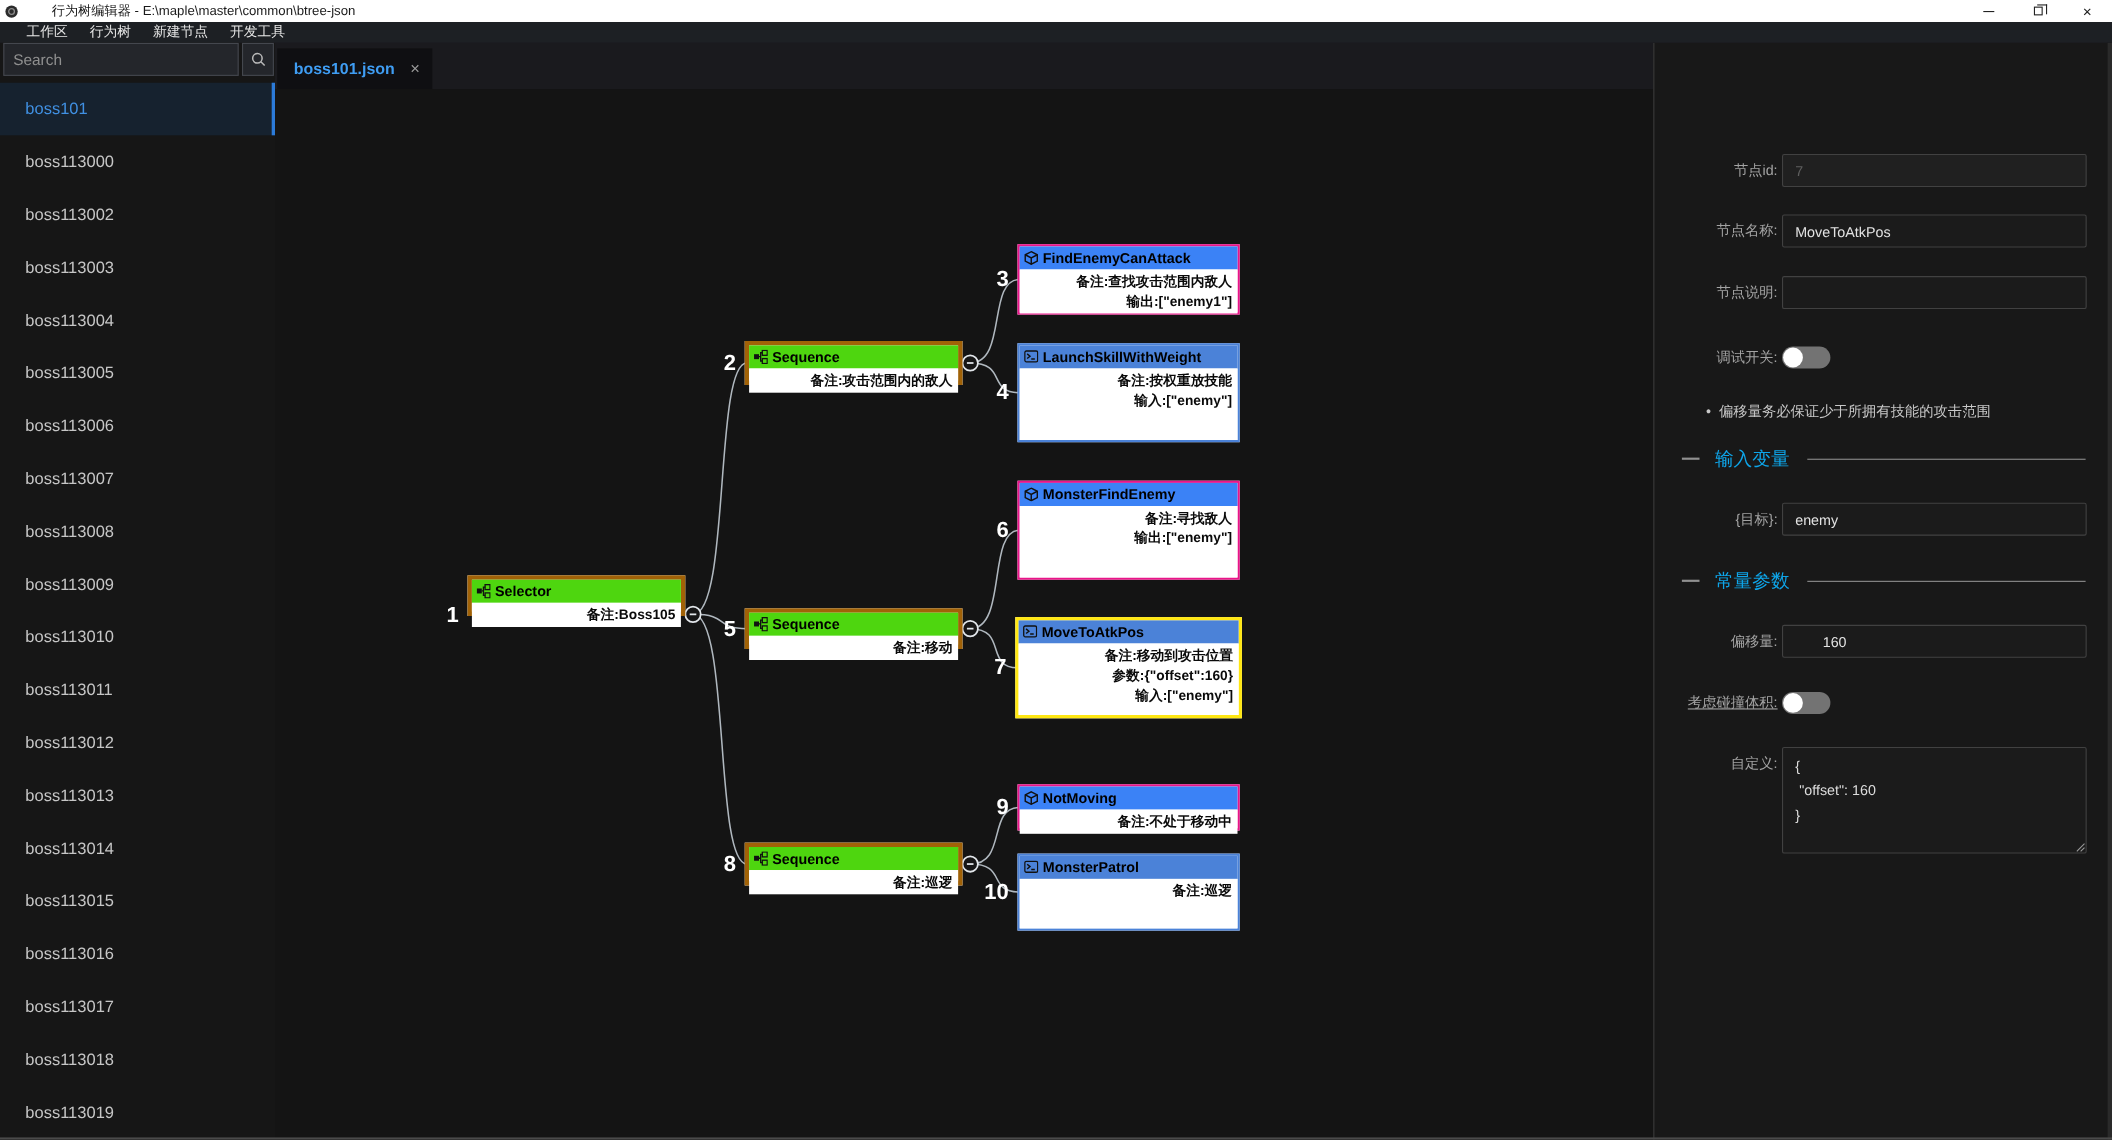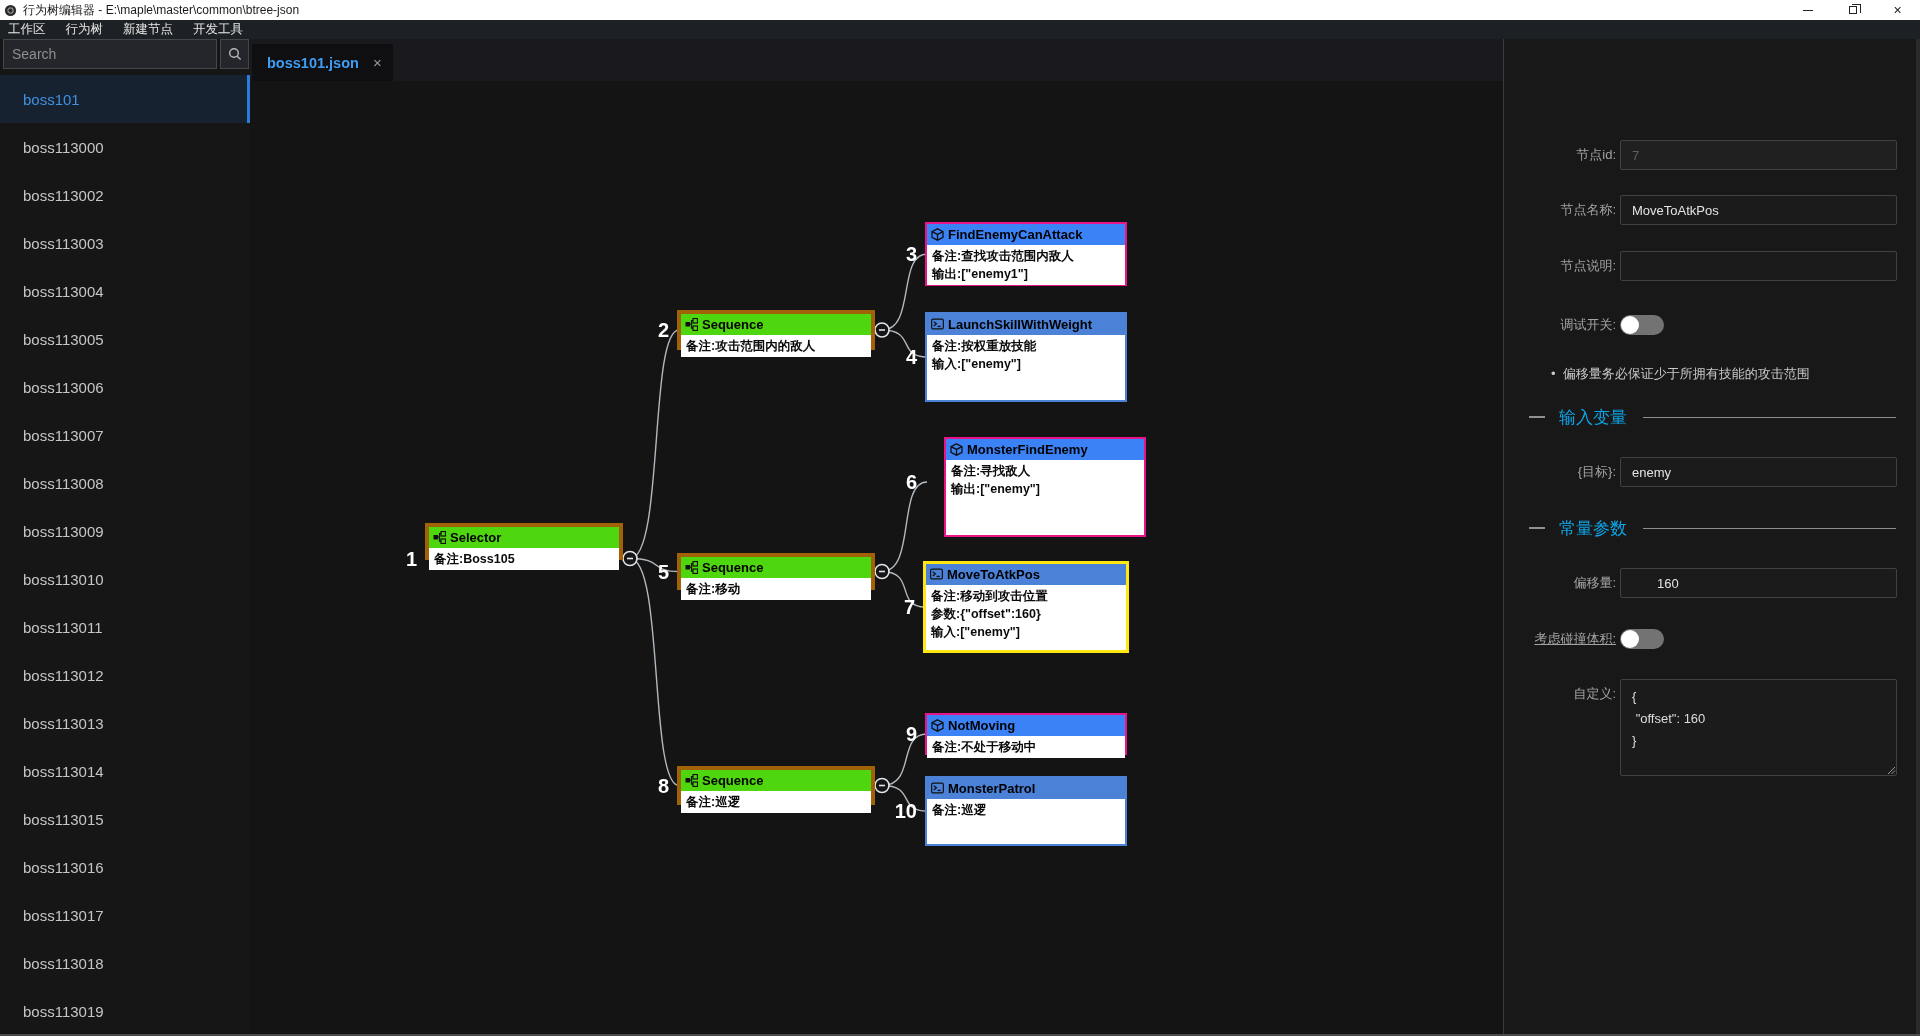--- a/index.html
+++ b/index.html
@@ -1,33 +1,33 @@
 <!DOCTYPE html>
 <html><head>
 <meta charset="utf-8">
 <style>
   * { margin:0; padding:0; box-sizing:border-box; }
   html,body { width:1920px; height:1036px; overflow:hidden;
     font-family:"Liberation Sans","DejaVu Sans",sans-serif; background:#141414; }
 
   
   .titlebar{position:absolute;left:0;top:0;width:1920px;height:20px;background:#ffffff;
-    display:flex;align-items:center;color:#1a1a1a;font-size:12px;}
+    display:flex;align-items:center;color:#1a1a1a;font-size:12px;gap:24px;}
   .app-icon{width:13px;height:13px;margin:0 6px 0 4px;display:inline-block;}
   .title-text{flex:1;white-space:nowrap;}
   .win-btns{display:flex;height:20px;}
   .win-btn{width:45px;height:20px;display:flex;align-items:center;justify-content:center;color:#222;}
   .glyph-min{width:10px;height:1px;background:#222;}
   .glyph-restore{width:8px;height:8px;border:1px solid #222;position:relative;background:#fff;}
   .glyph-restore:before{content:"";position:absolute;left:2px;top:-3px;width:8px;height:8px;border:1px solid #222;border-left:none;border-bottom:none;}
   .glyph-close{font-size:14px;line-height:14px;}
 
   
   .menubar{position:absolute;left:0;top:20px;width:1920px;height:19px;background:#1d2024;
-    display:flex;align-items:center;padding-left:8px;}
+    display:flex;align-items:center;padding-left:24px;}
   .menu-item{color:#e6e6e6;font-size:12.5px;padding:0 10px;height:19px;display:flex;align-items:center;}
   .menu-item:first-child{padding-left:0;}
 
   
   .sidebar{position:absolute;left:0;top:39px;width:250px;height:997px;background:#161616;}
   .search-input{position:absolute;left:3px;top:0;width:214px;height:30px;background:#24262b;
     border:1px solid #44474e;color:#c8c8c8;font-size:14px;padding:0 8px;outline:none;}
   .search-input::placeholder{color:#8f8f8f;}
   .search-btn{position:absolute;left:220px;top:0;width:29px;height:30px;background:#24262b;
     border:1px solid #44474e;display:flex;align-items:center;justify-content:center;}
@@ -42,21 +42,21 @@
   .tab-label{color:#3f9df3;font-size:14.5px;font-weight:bold;}
   .tab-close{margin-left:14px;color:#9a9a9a;font-size:15px;}
 
   
   .canvas{position:absolute;left:250px;top:81px;width:1253px;height:955px;background:#141414;overflow:hidden;}
   .edges-svg{position:absolute;left:0;top:0;}
   .tnode{position:absolute;display:flex;flex-direction:column;background:#ffffff;}
   .tnode .hd{height:21px;display:flex;align-items:center;padding-left:4px;gap:4px;
     font-size:13px;font-weight:bold;color:#000;flex:none;}
   .tnode .bd{flex:1;background:#fff;padding:2px 5px;color:#0a0a0a;font-size:12.5px;
-    font-weight:600;line-height:18px;white-space:nowrap;}
+    font-weight:600;line-height:18px;white-space:nowrap;text-align:right;}
   .t-composite{border:4px solid #a16207;} .t-composite .hd{background:#4ed60f;}
   .t-condition{border:2px solid #ea1489;} .t-condition .hd{background:#3b82f6;}
   .t-action{border:2px solid #4b82d8;}   .t-action .hd{background:#4b82d8;}
   .tnode.sel{border:3px solid #ffe712;}
   .node-num{position:absolute;width:28px;text-align:right;color:#ffffff;font-size:20px;
     font-weight:bold;line-height:26px;}
   .nicon{display:inline-flex;width:13px;height:13px;}
 
   
   .panel{position:absolute;left:1503px;top:39px;width:417px;height:997px;background:#181818;
@@ -258,21 +258,21 @@
               <path d="M5 6.2 H6.5 V2.7 H8 M6.5 6.2 V10.2 H8" fill="none" stroke="#111" stroke-width="1.2"></path>
             </svg>
           </span>
           <span>Sequence</span>
         </div>
         <div class="bd">
           <div>备注:移动</div>
         </div>
       </div>
       <div class="node-num" style="left: 391px; top: 477.5px;">5</div>
-      <div class="tnode t-condition" style="left: 694px; top: 356px; width: 202px; height: 100px;">
+      <div class="tnode t-condition" style="left: 675px; top: 356px; width: 202px; height: 90px;">
         <div class="hd">
           <span class="nicon">
             <svg width="13" height="13" viewBox="0 0 13 13">
               <path d="M6.5 0.8 L12 3.6 V9.4 L6.5 12.2 L1 9.4 V3.6 Z" fill="none" stroke="#111" stroke-width="1.3"></path>
               <path d="M1 3.6 L6.5 6.4 L12 3.6 M6.5 6.4 V12.2" fill="none" stroke="#111" stroke-width="1.3"></path>
             </svg>
           </span>
           <span>MonsterFindEnemy</span>
         </div>
         <div class="bd">

